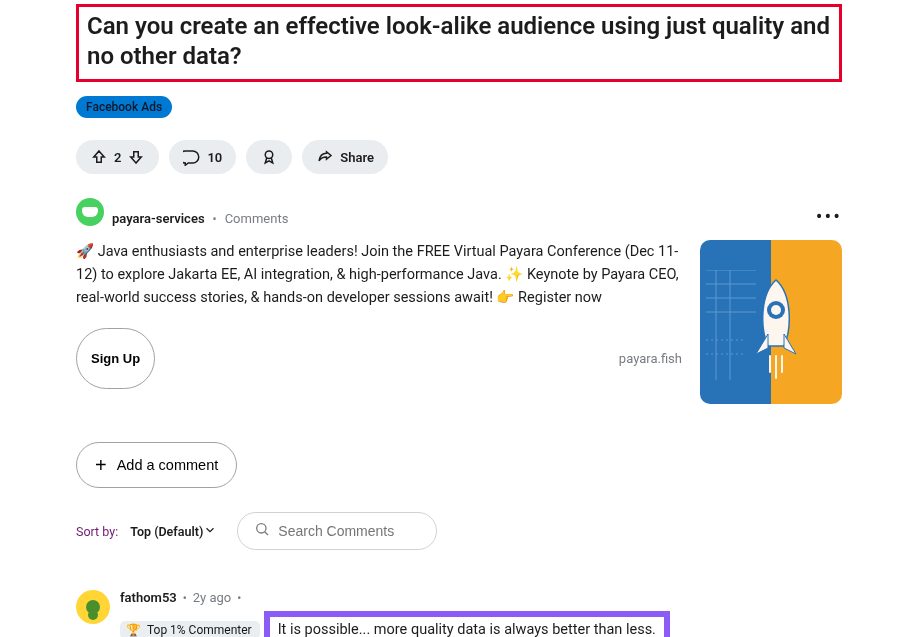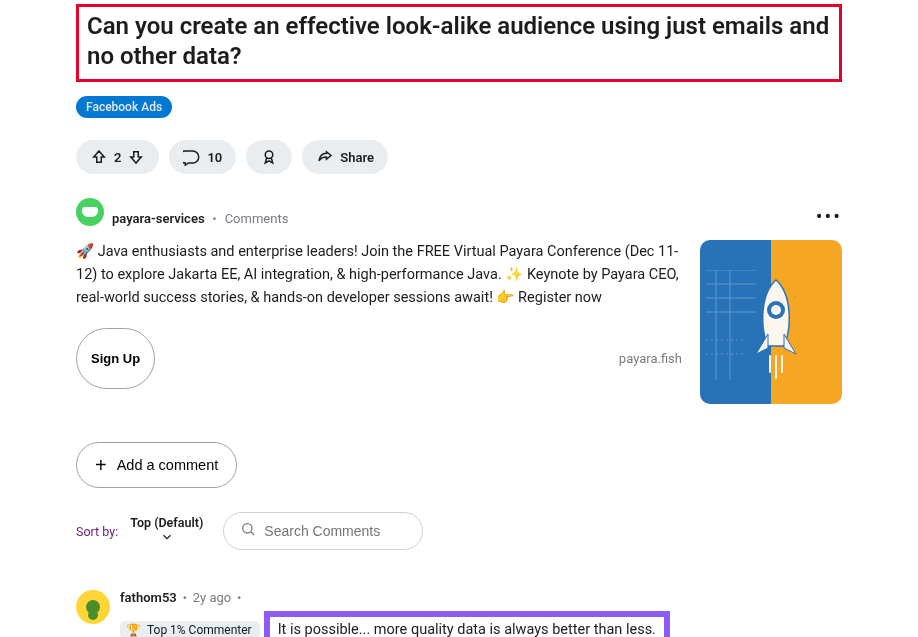--- a/index.html
+++ b/index.html
@@ -1,21 +1,21 @@
 <!DOCTYPE html>
 <html><head>
 <meta charset="utf-8">
 <style>
   * { box-sizing: border-box; margin: 0; padding: 0; }
   body { font-family: -apple-system, BlinkMacSystemFont, "Segoe UI", Roboto, Arial, sans-serif; background: #fff; color: #1c1c1c; width: 918px; padding: 0 0 20px 0; }
   .wrap { padding: 0 76px 0 76px; }
   .title-box { border: 3px solid #e4002b; padding: 4px 8px 8px 8px; margin-top: 4px; }
   .title { font-size: 24px; font-weight: 600; line-height: 1.25; }
   .flair-row { margin-top: 14px; }
-  .flair { display: inline-block; background: #0079d3; color: #e5e5e5; font-size: 12px; font-weight: 500; padding: 4px 10px; border-radius: 14px; }
+  .flair { display: inline-block; background: #0079d3; color: #0f172a; font-size: 12px; font-weight: 500; padding: 4px 10px; border-radius: 14px; }
   .action-row { display: flex; gap: 10px; margin-top: 22px; }
   .pill { display: inline-flex; align-items: center; gap: 6px; background: #eaedef; border-radius: 999px; padding: 8px 14px; font-size: 13px; font-weight: 600; color: #1c1c1c; cursor: pointer; }
   .pill svg { display: block; }
   .promo { margin-top: 24px; }
   .promo-head { display: flex; align-items: flex-end; gap: 8px; }
   .avatar-green { width: 28px; height: 28px; border-radius: 50%; background: #46d160; display: flex; align-items: center; justify-content: center; }
   .avatar-green::after { content: ""; width: 16px; height: 10px; background: #fff; border-radius: 3px 3px 6px 6px; }
   .uname { font-size: 13px; font-weight: 600; }
   .dot { color: #787c82; font-size: 12px; }
   .sub { color: #787c82; font-size: 13px; }
@@ -27,40 +27,40 @@
   .signup-btn { border: 1px solid #9fa3a8; background: #fff; border-radius: 999px; padding: 22px 14px; font-size: 13px; font-weight: 600; cursor: pointer; }
   .domlink { color: #787c82; font-size: 13px; }
   .thumb { width: 142px; height: 164px; border-radius: 10px; overflow: hidden; background: linear-gradient(to right, #2872b8 0%, #2872b8 50%, #f5a623 50%, #f5a623 100%); position: relative; flex-shrink: 0; }
   .rocket { position: absolute; left: 46px; top: 36px; }
   .thumb .grid { position: absolute; left: 6px; top: 30px; opacity: .5; }
   .add-comment { margin-top: 38px; }
   .add-comment-btn { display: inline-flex; align-items: center; gap: 10px; border: 1px solid #9fa3a8; background: #fff; border-radius: 999px; padding: 12px 18px; font-size: 14.5px; font-weight: 500; cursor: pointer; }
   .plus { font-size: 20px; line-height: 1; font-weight: 300; }
   .sort-row { display: flex; align-items: center; gap: 12px; margin-top: 24px; }
   .sort-lbl { font-size: 12.5px; color: #701a75; }
-  .sort-val { font-size: 12.5px; font-weight: 600; display: inline-flex; align-items: center; cursor: pointer; flex-direction: column; }
+  .sort-val { font-size: 12.5px; font-weight: 600; display: inline-flex; align-items: center; cursor: pointer; }
   .search-c { margin-left: 8px; display: inline-flex; align-items: center; gap: 8px; border: 1px solid #d0d3d6; border-radius: 999px; padding: 8px 16px; width: 200px; }
   .search-c input { border: none; outline: none; font-size: 14px; color: #6d28d9; background: transparent; width: 100%; }
   .comment { margin-top: 40px; display: flex; gap: 10px; }
   .avatar-yellow { width: 34px; height: 34px; border-radius: 50%; background: #ffd635; display: flex; align-items: center; justify-content: center; flex-shrink: 0; }
   .avatar-yellow::after { content: ""; width: 14px; height: 14px; background: #4a8f2c; border-radius: 50%; box-shadow: 0 8px 0 -2px #4a8f2c; }
   .c-head { display: flex; align-items: center; gap: 6px; font-size: 13px; }
   .c-user { font-weight: 600; }
   .badge { display: inline-flex; align-items: center; gap: 6px; background: #eaeef0; border-radius: 5px; padding: 2px 8px 2px 6px; font-size: 12px; color: #0f1a1c; margin-top: 4px; }
   .trophy { font-size: 12px; }
   .c-text-box { border: 6px solid #8b5cf6; padding: 4px 8px; margin-top: 6px; display: inline-block; }
   .c-text { font-size: 14.5px; }
 </style>
 </head>
 <body>
 
 <div class="wrap">
 
   <div class="title-box">
-    <h1 class="title">Can you create an effective look-alike audience using just emails and no other data?</h1>
+    <h1 class="title">Can you create an effective look-alike audience using just quality and no other data?</h1>
   </div>
 
   <div class="flair-row">
     <span class="flair">Facebook Ads</span>
   </div>
 
   <div class="action-row">
     <div class="pill">
       <span>
         <svg width="18" height="18" viewBox="0 0 24 24" fill="none" stroke="#1c1c1c" stroke-width="2">

